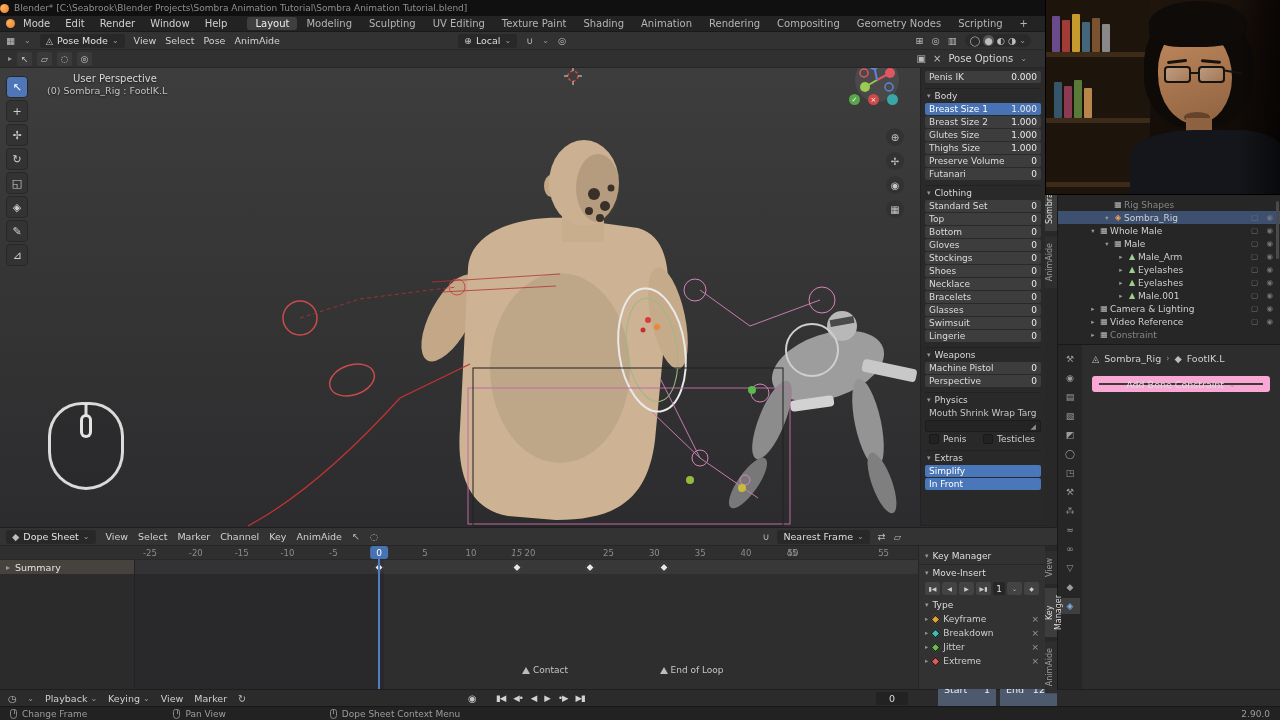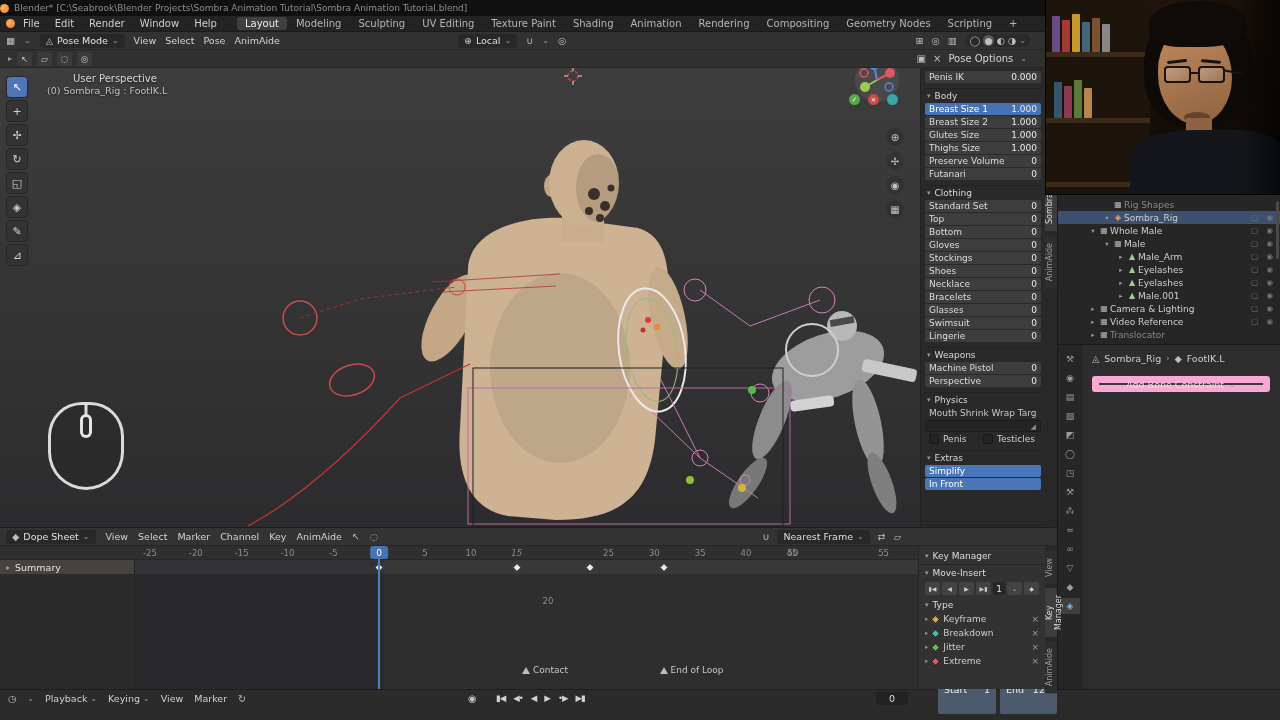--- a/index.html
+++ b/index.html
@@ -156,21 +156,21 @@
 <div class="app">
 
   <div class="bar titlebar">
     <span class="blogo"></span>
     <span>Blender* [C:\Seabrook\Blender Projects\Sombra Animation Tutorial\Sombra Animation Tutorial.blend]</span>
   </div>
 
   <div class="bar menubar">
     <span class="blogo"></span>
 
-      <span class="menu">File</span>
+      <span class="menu">Mode</span>
 
       <span class="menu">Edit</span>
 
       <span class="menu">Render</span>
 
       <span class="menu">Window</span>
 
       <span class="menu">Help</span>
 
     <div class="wsp">
@@ -610,21 +610,21 @@
       <div class="orow" data-ind="0" data-icon="collection">
         <span class="oarrow">▸</span>
         <span class="oicon"></span>
         <span class="olabel">Video Reference</span>
         <span class="oicons"></span>
       </div>
 
       <div class="orow" data-dim="true" data-ind="0" data-icon="collection">
         <span class="oarrow">▸</span>
         <span class="oicon"></span>
-        <span class="olabel">Translocator</span>
+        <span class="olabel">Constraint</span>
         <span class="oicons"></span>
       </div>
 
     <div class="oscroll"></div>
   </div>
 
   <div class="props">
     <div class="ptabs">
 
         <span class="ptab" title="tool">⚒</span>
@@ -717,21 +717,21 @@
         <span class="tick" style="left: 333.345px;">-5</span>
 
         <span class="tick" style="left: 379.2px;">0</span>
 
         <span class="tick" style="left: 425.055px;">5</span>
 
         <span class="tick" style="left: 470.91px;">10</span>
 
         <span class="tick" style="left: 516.765px; font-style: italic;">15</span>
 
-        <span class="tick" style="left: 548px; margin-top: 48px;">20</span>
+        <span class="tick" style="left: 530px;">20</span>
 
         <span class="tick" style="left: 608.475px;">25</span>
 
         <span class="tick" style="left: 654.33px;">30</span>
 
         <span class="tick" style="left: 700.185px;">35</span>
 
         <span class="tick" style="left: 746.04px;">40</span>
 
         <span class="tick" style="left: 791.895px;">45</span>
@@ -861,20 +861,39 @@
     <span class="frange fstart">
       <span>Start</span>
       <span>1</span>
     </span>
     <span class="frange fend">
       <span>End</span>
       <span>120</span>
     </span>
   </div>
 
+  <div class="statusbar">
+
+      <div class="sitem">
+        <span class="smouse" data-icon="mouse-left"></span>
+        <span>Change Frame</span>
+      </div>
+
+      <div class="sitem">
+        <span class="smouse" data-icon="mouse-middle"></span>
+        <span>Pan View</span>
+      </div>
+
+      <div class="sitem">
+        <span class="smouse" data-icon="mouse-right"></span>
+        <span>Dope Sheet Context Menu</span>
+      </div>
+
+    <span class="sver">2.90.0</span>
+  </div>
 
   <div class="webcam">
     <div class="shelf">
       <div class="board" style="top:52px"></div>
       <div class="board" style="top:118px"></div>
       <div class="board" style="top:182px"></div>
       <div class="bk" style="left:6px;top:16px;height:36px;background:#6a4a8a"></div>
       <div class="bk" style="left:16px;top:20px;height:32px;background:#a23a36"></div>
       <div class="bk" style="left:26px;top:14px;height:38px;background:#c79a2e"></div>
       <div class="bk" style="left:36px;top:22px;height:30px;background:#44667a"></div>

